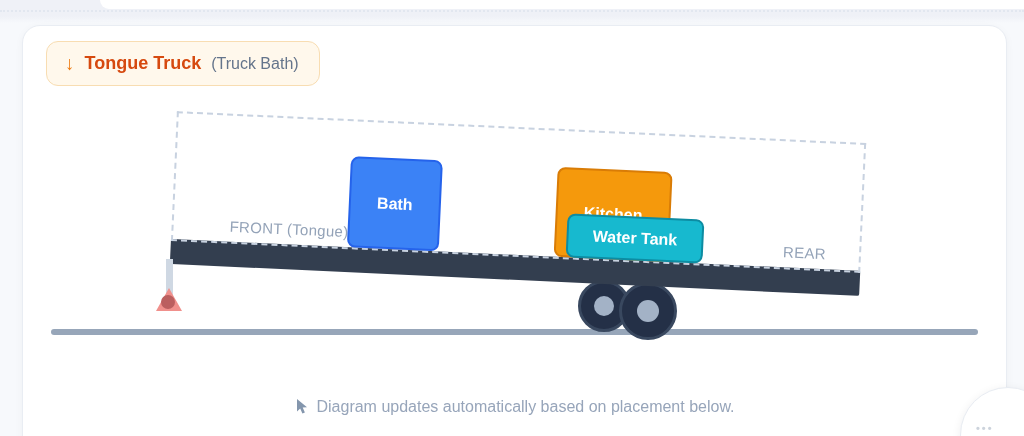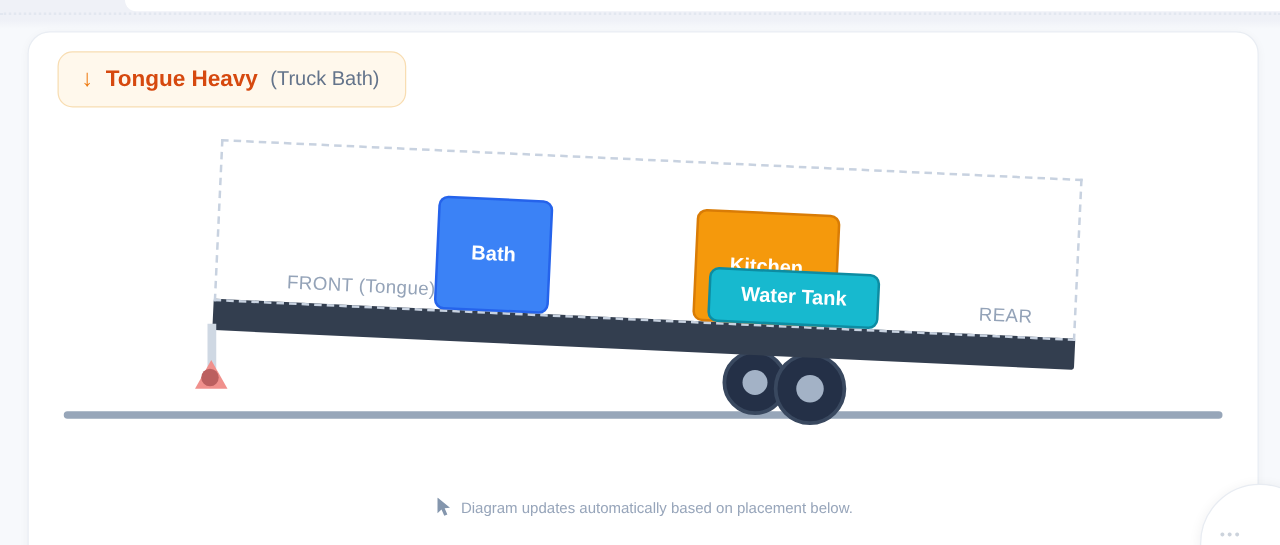--- a/index.html
+++ b/index.html
@@ -60,21 +60,21 @@
     background:#cfd8e3; }
   .hitch-tri { position:absolute; left:133px; top:262px; width:0; height:0;
     border-left:13px solid transparent; border-right:13px solid transparent;
     border-bottom:23px solid #f0908c; }
   .hitch-dot { position:absolute; left:138px; top:269px; width:14px; height:14px;
     border-radius:50%; background:#bb5f5f; }
 
   
   .caption { position:absolute; left:0; top:372px; width:985px;
     display:flex; align-items:center; justify-content:center; gap:7px;
-    color:#97a5ba; font-size:12px;text-align:center; }
+    color:#97a5ba; font-size:16px;text-align:center; }
 
   
   .more-btn { position:absolute; left:960px; top:387px; width:96px; height:96px;
     border-radius:50%; background:#ffffff; border:1px solid #e8ecf2;
     box-shadow:0 2px 10px rgba(15,23,42,0.07); }
   .more-btn .dots { position:absolute; left:15px; top:34px; color:#ccd3dc;
     font-size:11px; letter-spacing:2px; font-weight:bold; }
 </style>
 </head>
 <body>
@@ -82,21 +82,21 @@
 <div class="page">
 
   <div class="top-strip"></div>
   <div class="top-dotted"></div>
   <div class="top-card-fragment"></div>
 
   <div class="card">
 
     <div class="badge">
       <span class="arrow">↓</span>
-      <span class="label">Tongue Heavy</span>
+      <span class="label">Tongue Truck</span>
       <span class="sub">(Truck Bath)</span>
     </div>
 
     <div class="ground"></div>
 
     <div class="wheel w1">
       <div class="hub"></div>
     </div>
     <div class="wheel w2">
       <div class="hub"></div>

